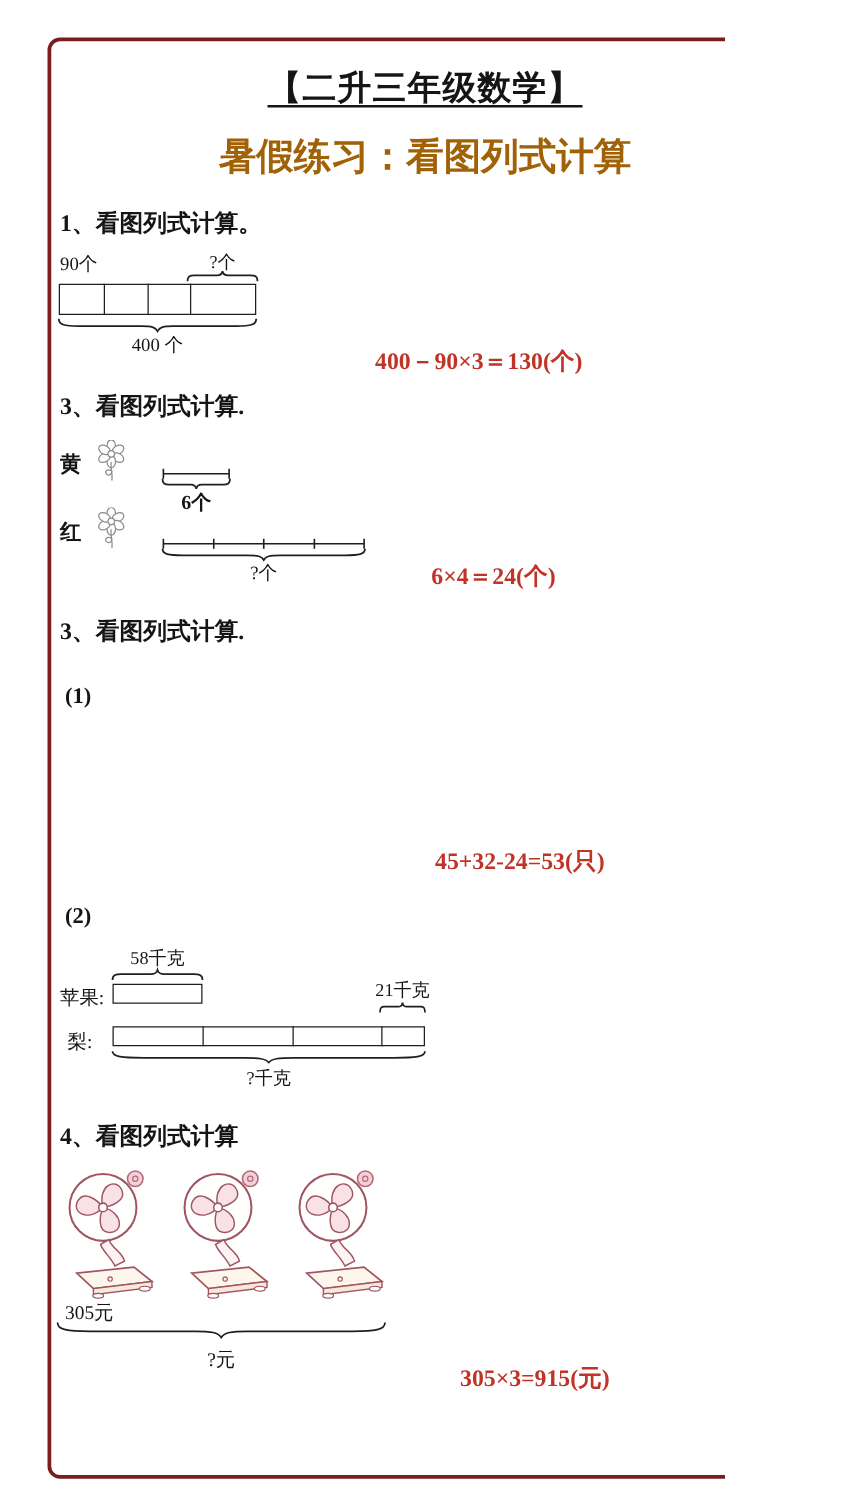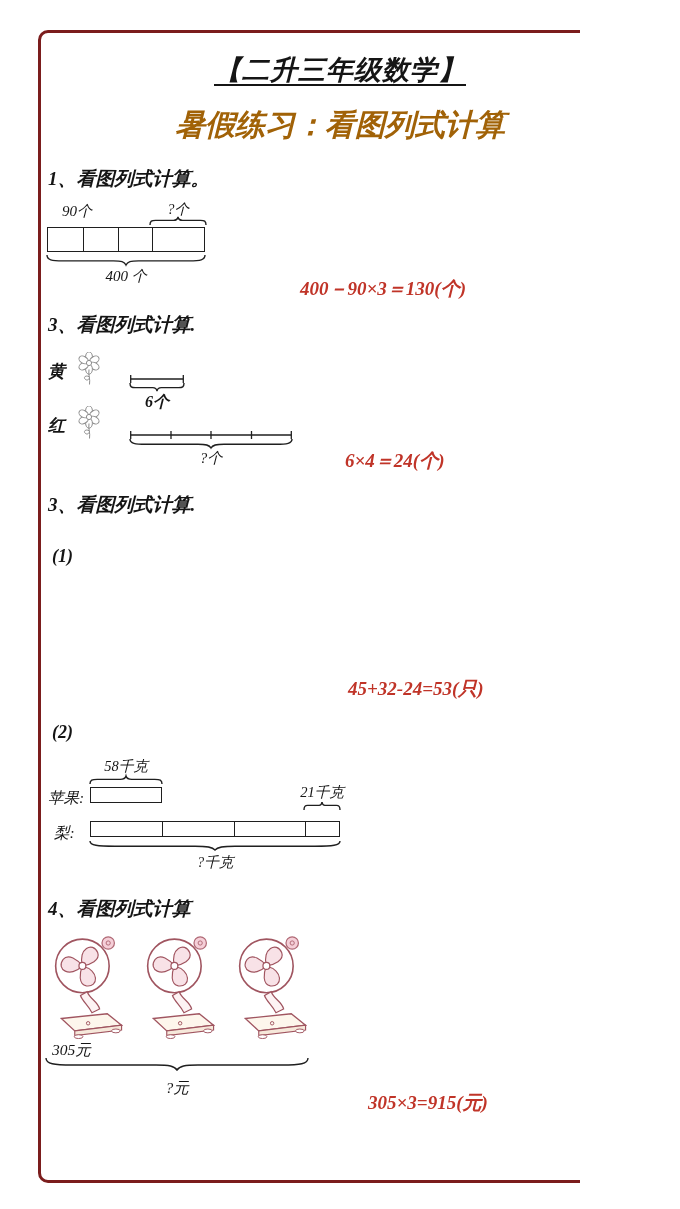--- a/index.html
+++ b/index.html
@@ -1,18 +1,18 @@
 <!DOCTYPE html>
 <html><head>
 <meta charset="utf-8">
 <style>
   * { margin:0; padding:0; box-sizing:border-box; }
   html, body { background:#ffffff; }
   .page { position:relative; width:580px; height:1209px; background:#ffffff; overflow:hidden;
-          font-family:"Liberation Serif","DejaVu Serif",serif; color:#151515;font-style:italic; }
+          font-family:"Liberation Serif","DejaVu Serif",serif; color:#151515; }
   .abs { position:absolute; }
   .frame { left:38px; top:30px; width:608px; height:1153px; border:3px solid #7b1d1d; border-radius:10px; }
   .title { left:0; top:52px; width:680px; text-align:center; font-size:27px; font-weight:bold;
            text-decoration:underline; text-underline-offset:5px; text-decoration-thickness:2px; letter-spacing:1px; }
   .subtitle { left:0; top:105px; width:680px; text-align:center; font-size:30px; font-weight:bold; color:#a16207; }
   .qheading { font-size:19px; font-weight:bold; white-space:nowrap; }
   .sub-num { font-size:18px; font-weight:bold; }
   .answer { font-size:19px; font-weight:bold; color:#c03428; white-space:nowrap; }
   .dlabel { font-size:15px; white-space:nowrap; }
   .dlabel-c { font-size:14.5px; text-align:center; white-space:nowrap; }
@@ -66,21 +66,21 @@
 <div class="page">
 
   <div class="abs frame"></div>
 
   <div class="abs title">【二升三年级数学】</div>
   <div class="abs subtitle">暑假练习：看图列式计算</div>
 
   <div class="abs qheading" style="left:48px; top:166px;">1、看图列式计算。</div>
 
   <div class="abs" style="left:46px; top:202px; width:230px; height:84px;">
-    <span class="abs dlabel" style="left:16px; top:0;">90个</span>
+    <span class="abs dlabel" style="left:2px; top:0;">90个</span>
     <span class="abs dlabel-c" style="left:104px; top:-2px; width:56px;">?个</span>
     <svg class="brace" style="left:104px; top:15px; width:56px; height:8px;" viewBox="0 0 100 12" preserveAspectRatio="none">
       <path d="M0 12 C0 6 3 5 10 5 L42 5 C47 5 49 4 50 0 C51 4 53 5 58 5 L90 5 C97 5 100 6 100 12" fill="none" stroke="#1f1f1f" stroke-width="1.4" vector-effect="non-scaling-stroke"></path>
     </svg>
     <div class="bar" style="left:1px; top:25px; width:158px; height:25px;">
       <div class="vline" style="left:35px;"></div>
       <div class="vline" style="left:70px;"></div>
       <div class="vline" style="left:104px;"></div>
     </div>
     <svg class="brace" style="left:1px; top:53px; width:158px; height:10px;" viewBox="0 0 100 12" preserveAspectRatio="none">

